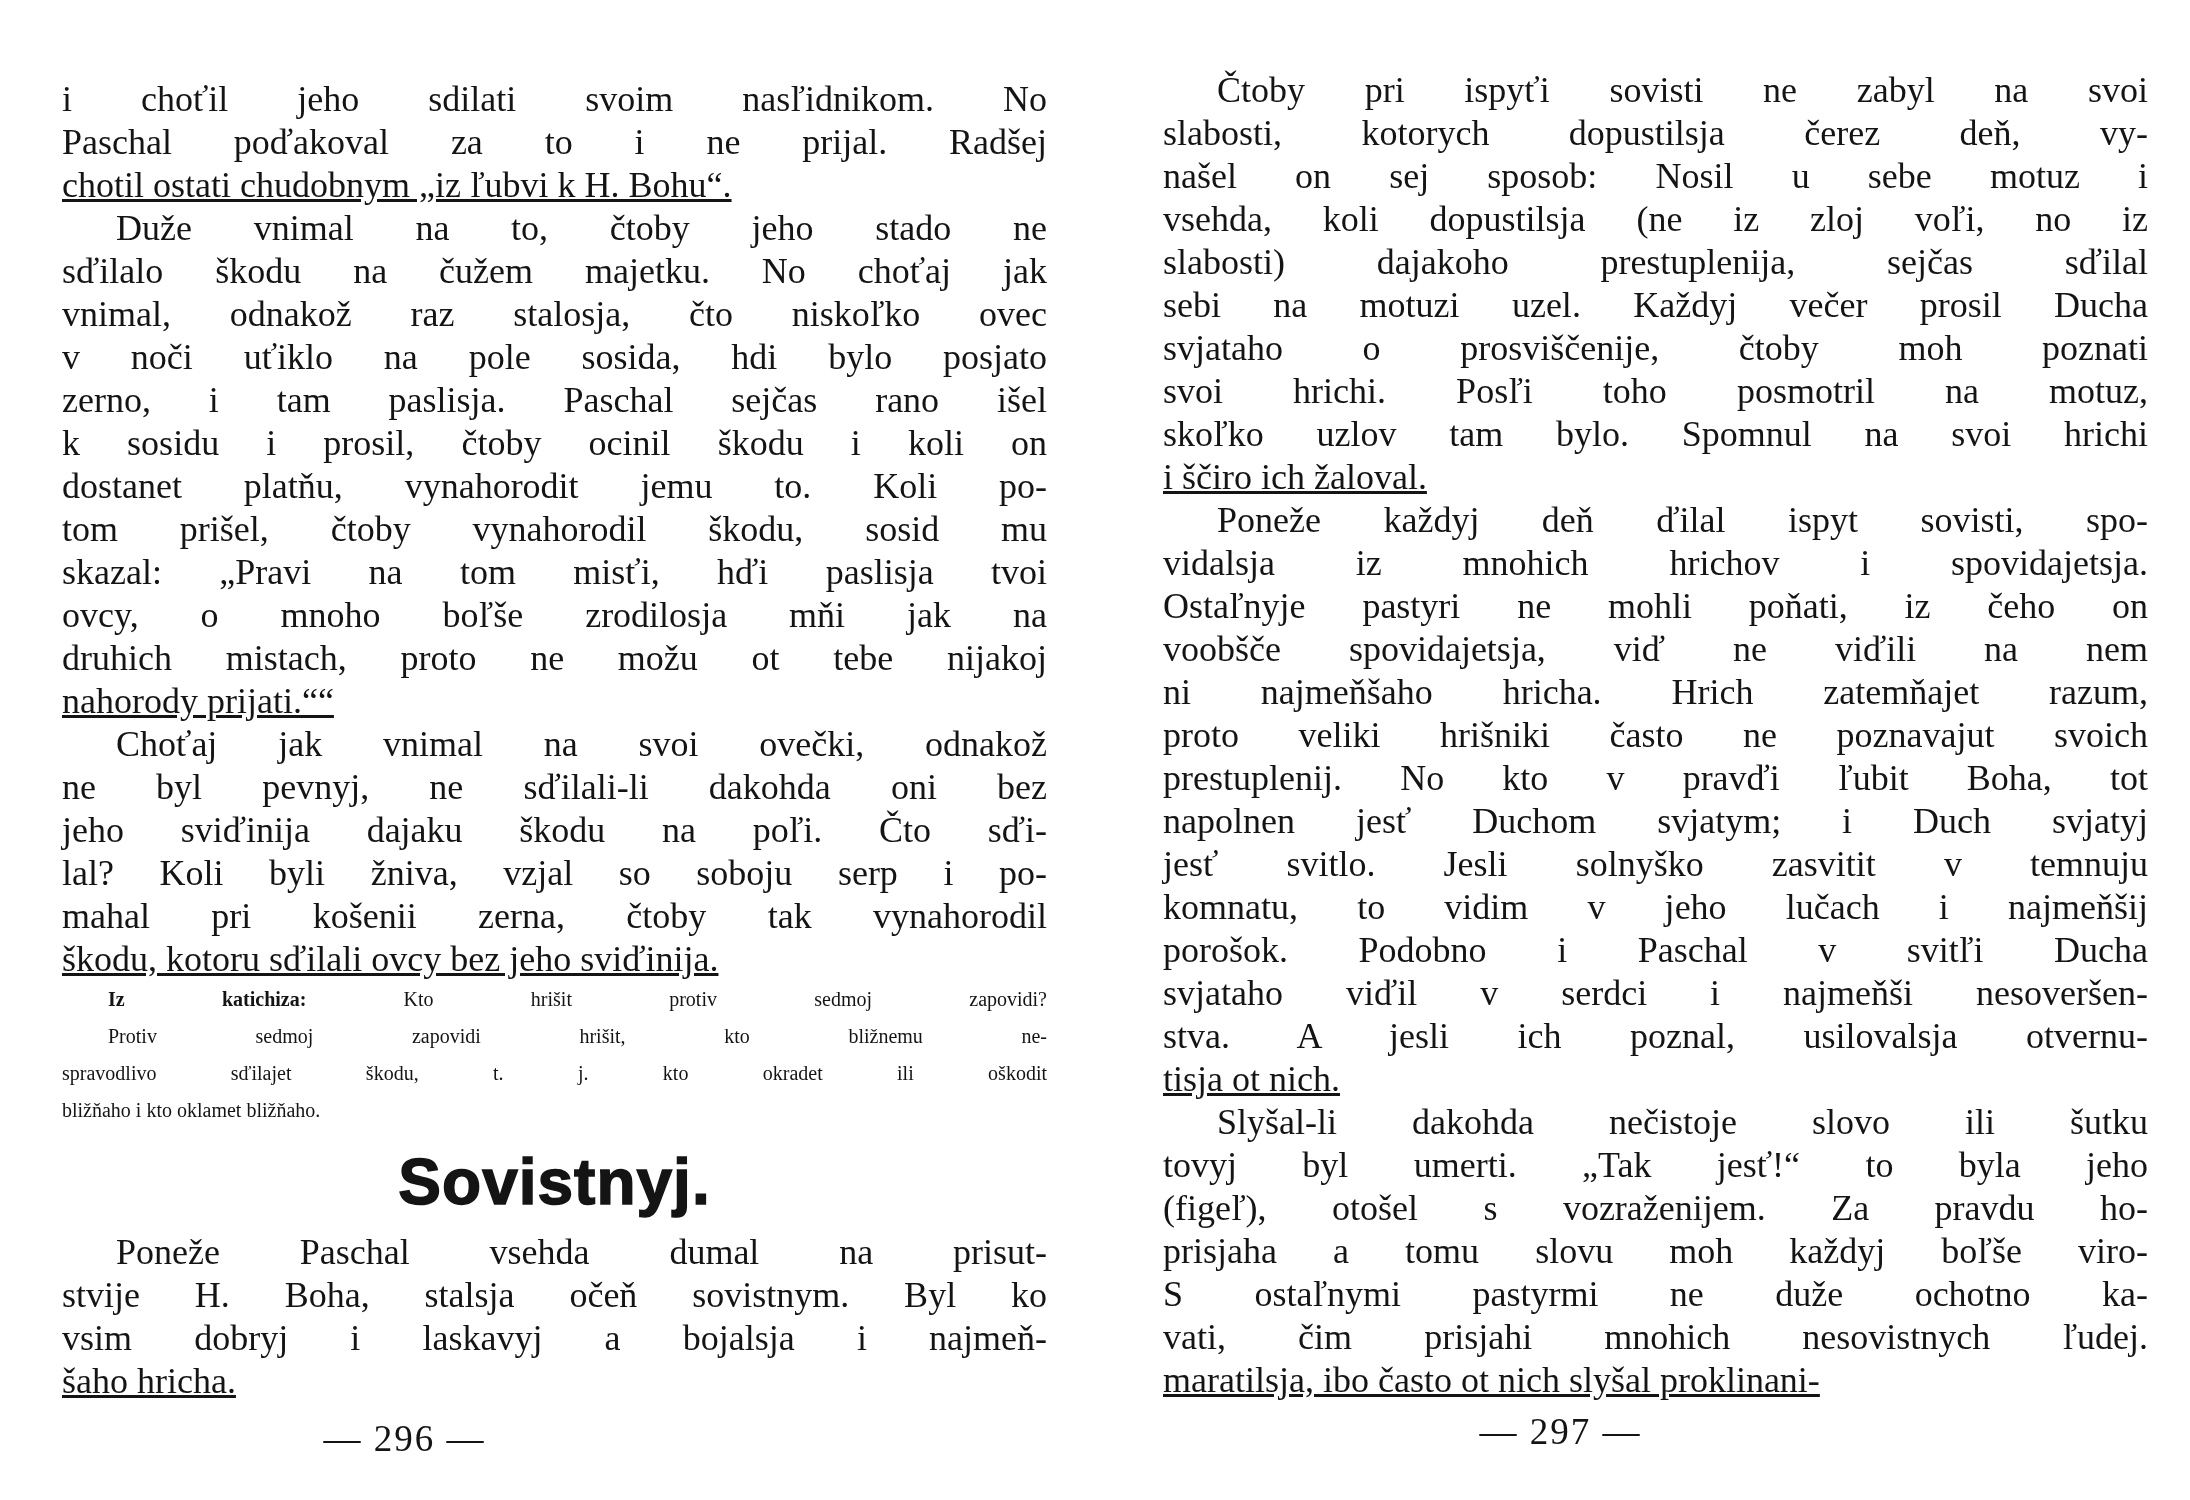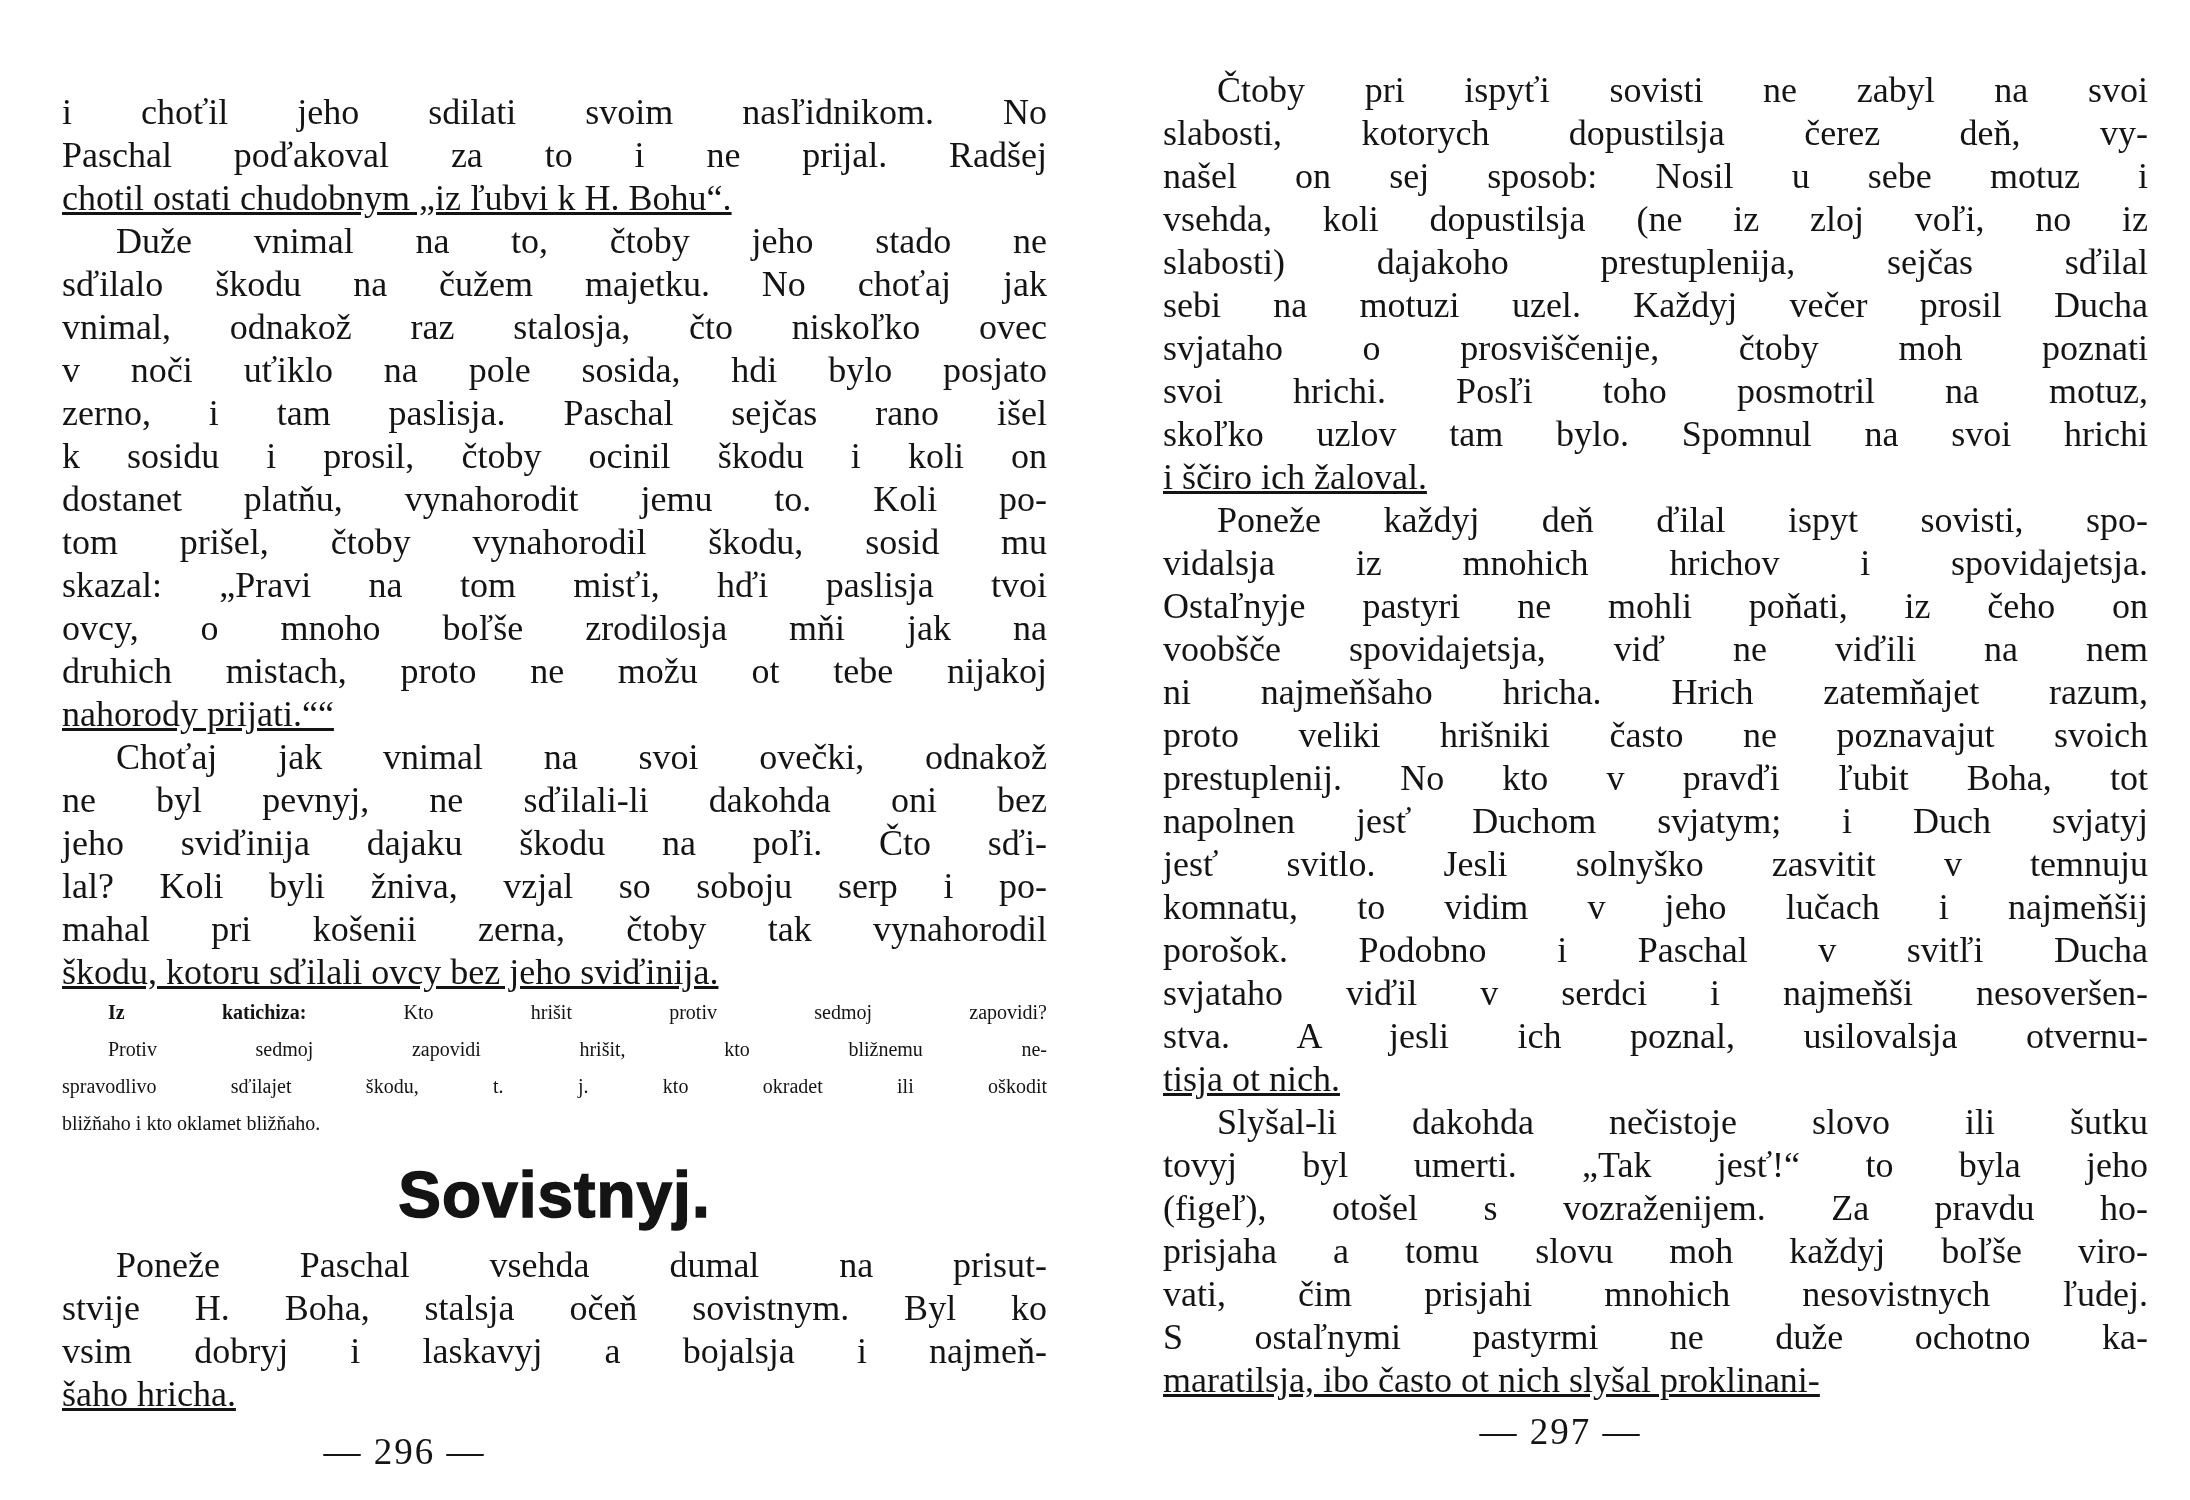--- a/index.html
+++ b/index.html
@@ -12,21 +12,21 @@
     position: relative;
     width: 2190px; height: 1500px;
     background: #ffffff;
     overflow: hidden;
     color: #141414;
   }
   .col {
     position: absolute;
     width: 985px;
   }
-  #col-left  { left: 62px;  top: 91px; }
+  #col-left  { left: 62px;  top: 78px; }
   #col-right { left: 1163px; top: 69px; }
 
   .line {
     white-space: normal;
   }
   .body, .body-indent, .body-last {
     font-size: 36px;
     line-height: 43px;
     text-align: justify;
     text-align-last: justify;
@@ -127,19 +127,19 @@
         <div class="line body">jesť svitlo. Jesli solnyško zasvitit v temnuju</div>
         <div class="line body">komnatu, to vidim v jeho lučach i najmeňšij</div>
         <div class="line body">porošok. Podobno i Paschal v svitľi Ducha</div>
         <div class="line body">svjataho viďil v serdci i najmeňši nesoveršen-</div>
         <div class="line body">stva. A jesli ich poznal, usilovalsja otvernu-</div>
         <div class="line body-last">tisja ot nich.</div>
         <div class="line body-indent">Slyšal-li dakohda nečistoje slovo ili šutku</div>
         <div class="line body">tovyj byl umerti. „Tak jesť!“ to byla jeho</div>
         <div class="line body">(figeľ), otošel s vozraženijem. Za pravdu ho-</div>
         <div class="line body">prisjaha a tomu slovu moh každyj boľše viro-</div>
+        <div class="line body">S ostaľnymi pastyrmi ne duže ochotno ka-</div>
         <div class="line body">vati, čim prisjahi mnohich nesovistnych ľudej.</div>
-        <div class="line body">S ostaľnymi pastyrmi ne duže ochotno ka-</div>
         <div class="line body-last">maratilsja, ibo často ot nich slyšal proklinani-</div>
       </div>
     <div class="page-number">— 297 —</div>
   </div>
 </div>
 
 </body></html>

